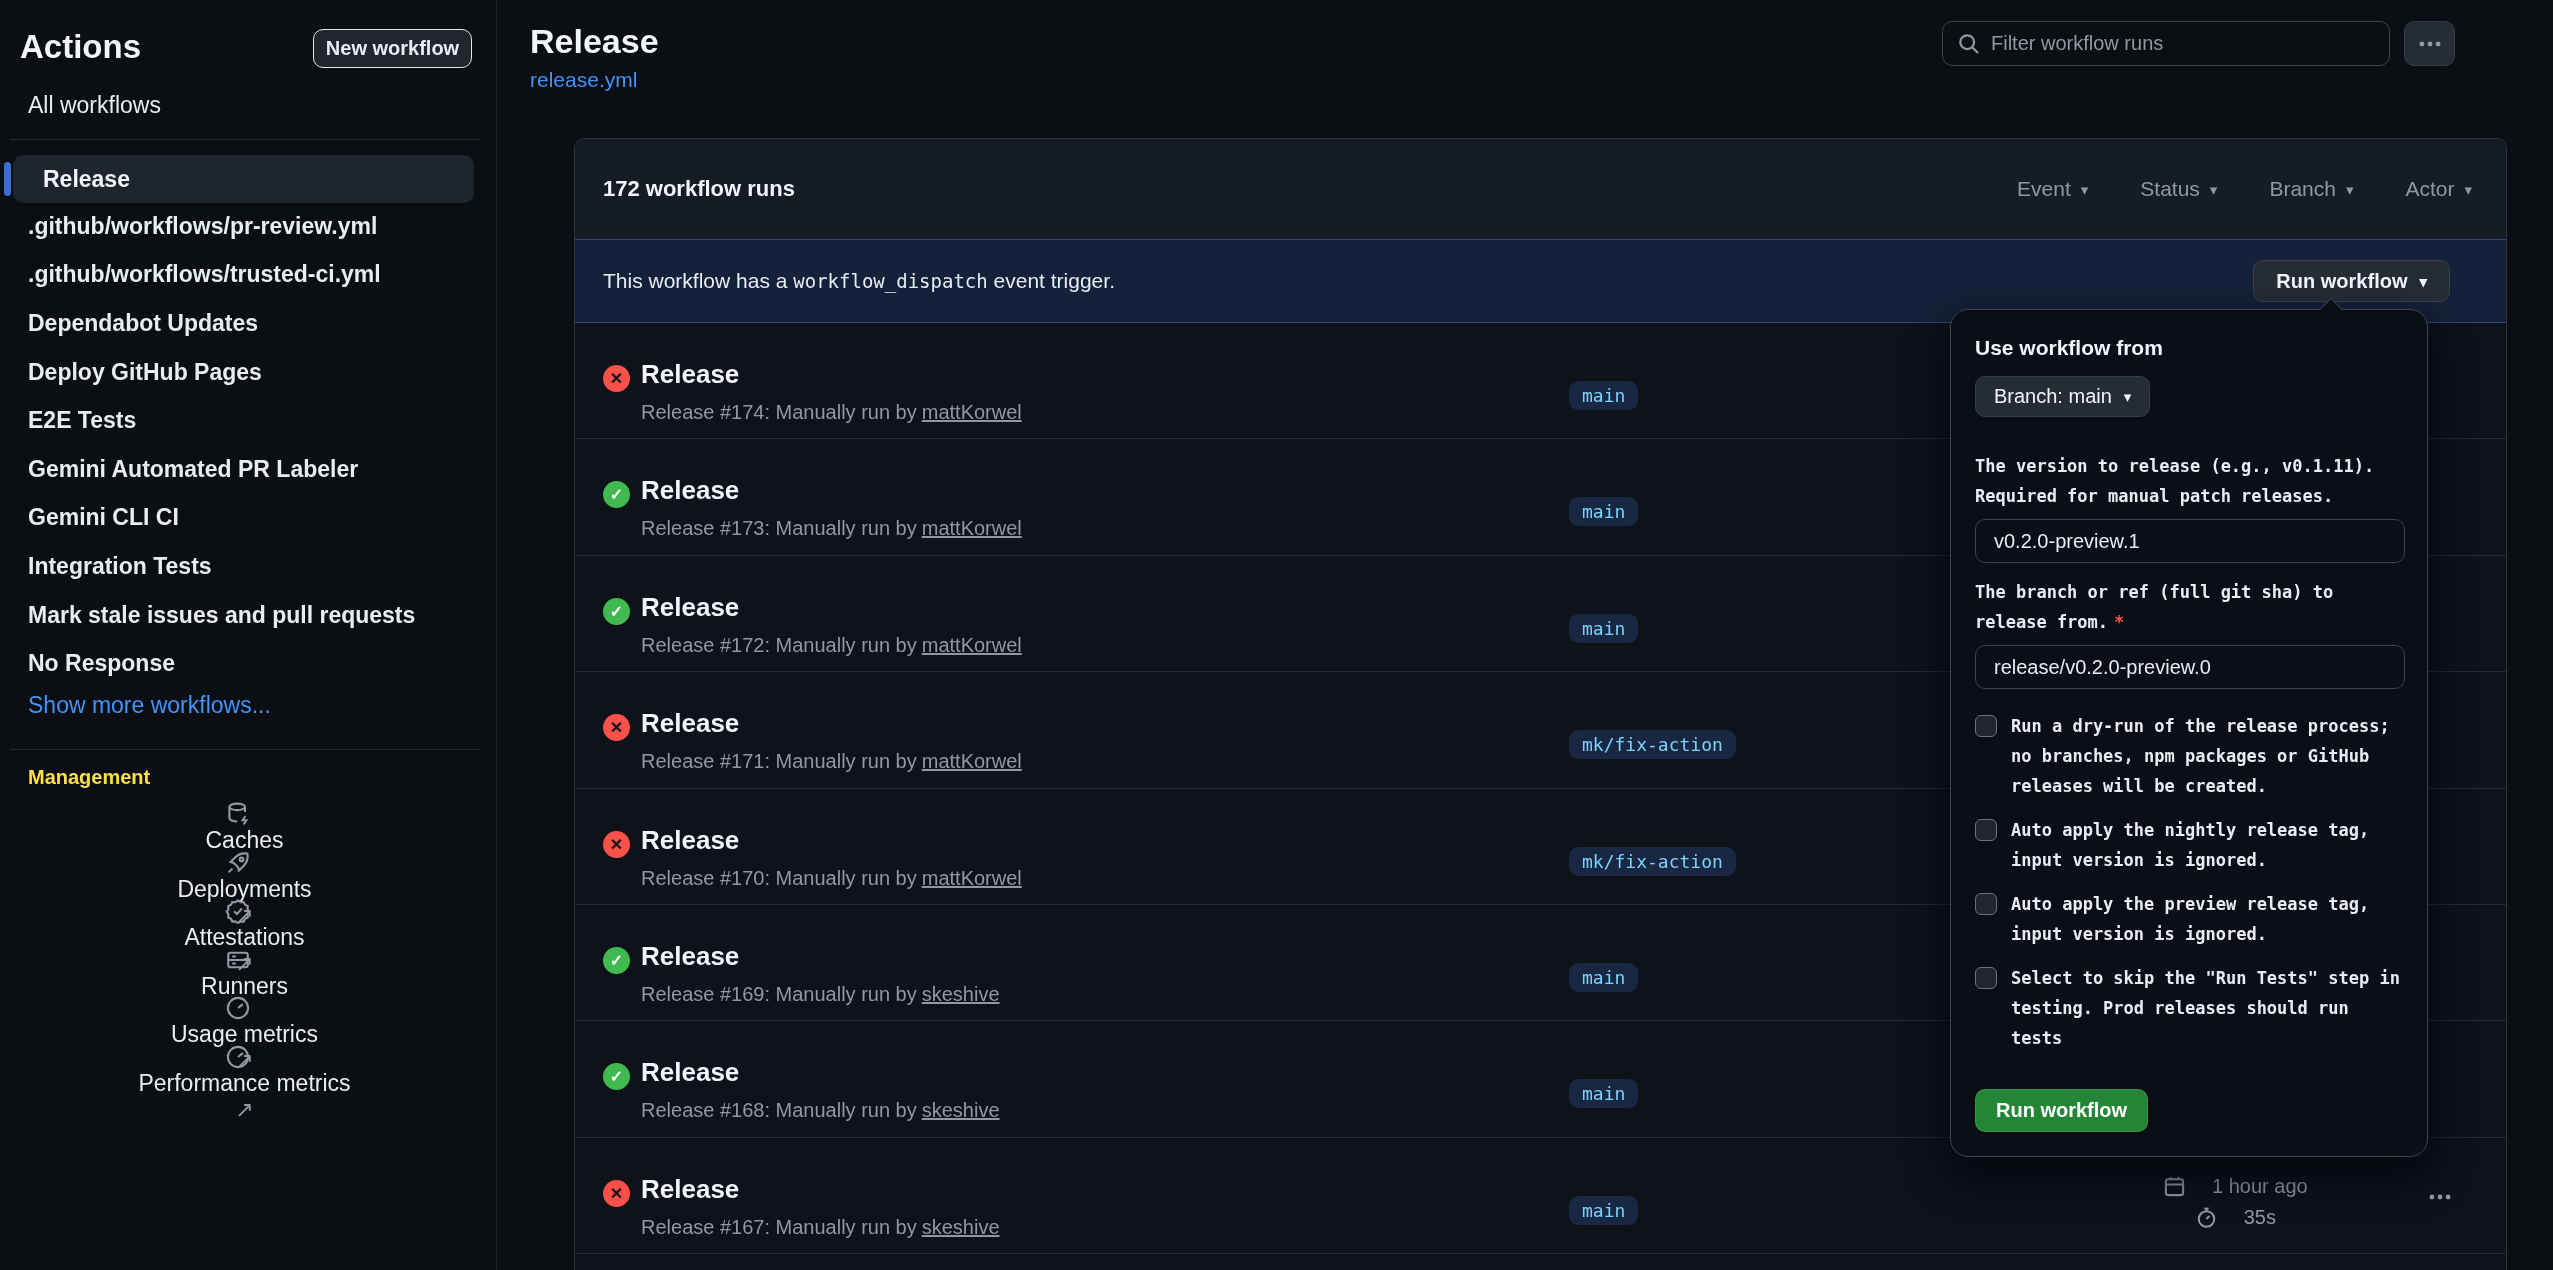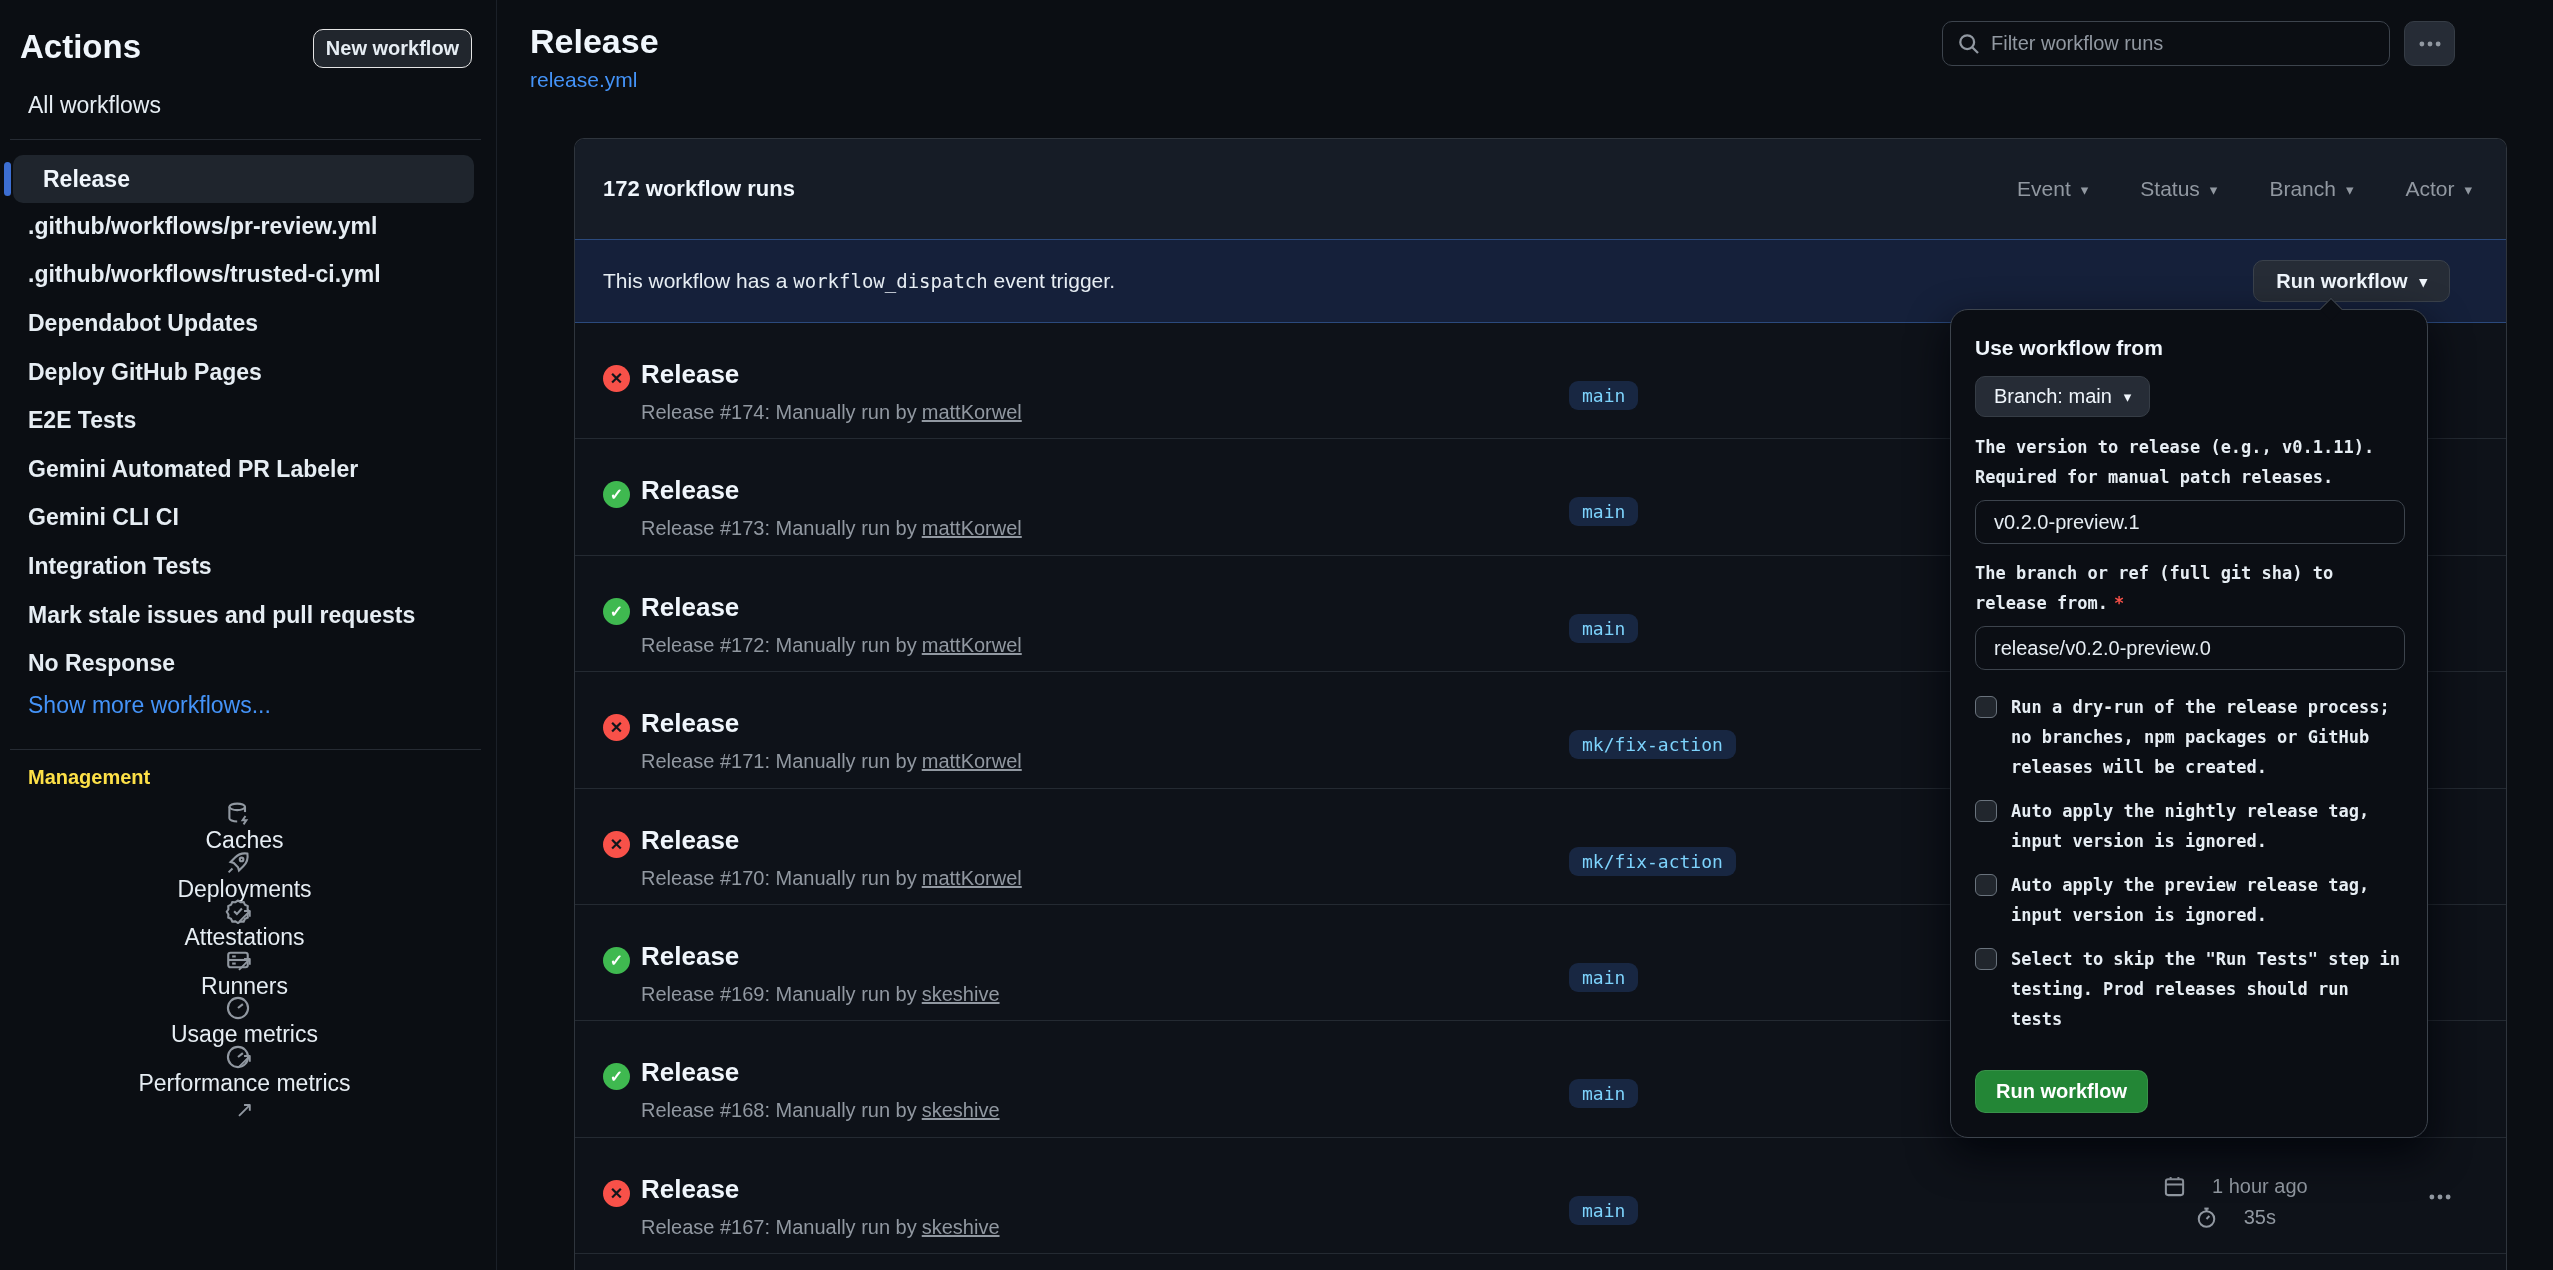--- a/index.html
+++ b/index.html
@@ -64,21 +64,21 @@
   .branch-badge { position:absolute; left:994px; top:58px; height:29px; display:inline-flex; align-items:center; padding:0 13px; background:#182742; border-radius:9px; color:#7dd3fc; font-family:"DejaVu Sans Mono", monospace; font-size:18px; text-decoration:none; }
   .run-meta { position:absolute; left:1588px; top:33px; font-size:20px; color:#9198a1; }
   .meta-line { display:flex; align-items:center; gap:26px; height:31px;justify-content:center; }
   .row-kebab { position:absolute; left:1852px; top:44px; width:44px; height:30px; background:none; border:0; cursor:pointer; }
   .row-partial { height:20px; }
 
   
   .popover { position:absolute; left:1950px; top:309px; width:478px; background:#0b0e14; border:1px solid #3d444d; border-radius:18px; padding:24px; box-shadow:0 16px 40px rgba(1,4,9,0.85); z-index:10; }
   .popover-caret { position:absolute; top:-9px; left:372px; width:16px; height:16px; background:#0b0e14; border-left:1px solid #3d444d; border-top:1px solid #3d444d; transform:rotate(45deg); }
   .pop-title { font-size:21px; font-weight:700; color:#f0f6fc; margin:2px 0 16px; }
-  .branch-selector { height:41px; padding:0 18px; background:#262c36; border:1px solid #363d46; border-radius:10px; color:#f0f6fc; font-size:20px; font-weight:500; font-family:inherit; cursor:pointer; display:inline-flex; align-items:center; gap:12px; margin-bottom:15px; }
+  .branch-selector { height:41px; padding:0 18px; background:#262c36; border:1px solid #363d46; border-radius:10px; color:#f0f6fc; font-size:20px; font-weight:500; font-family:inherit; cursor:pointer; display:inline-flex; align-items:center; gap:12px; margin-bottom:34px; }
   .pop-help { font-family:"DejaVu Sans Mono", monospace; font-size:17px; font-weight:700; line-height:30px; color:#e6edf3; margin-bottom:8px; }
   .required { color:#f85149; margin-left:6px; }
   .pop-input { width:430px; height:44px; background:#0b0e14; border:1px solid #3d444d; border-radius:10px; color:#e6edf3; font-size:20px; font-family:inherit; padding:0 18px; outline:none; margin-bottom:14px; }
   .pop-input.last { margin-bottom:22px; }
   .cb-row { display:flex; margin-bottom:14px; }
   .cb-box { flex:none; width:22px; height:22px; margin:4px 14px 0 0; border-radius:6px; background:#21262d; border:1.5px solid #6a737d; cursor:pointer; }
   .cb-label { font-family:"DejaVu Sans Mono", monospace; font-size:17px; font-weight:700; line-height:30px; color:#e6edf3; width:394px; }
   .pop-submit { margin-top:22px; height:43px; padding:0 20px; background:#238636; border:1px solid rgba(255,255,255,0.1); border-radius:10px; color:#ffffff; font-size:20px; font-weight:600; font-family:inherit; cursor:pointer; }
 
   svg.icon { display:block; }

